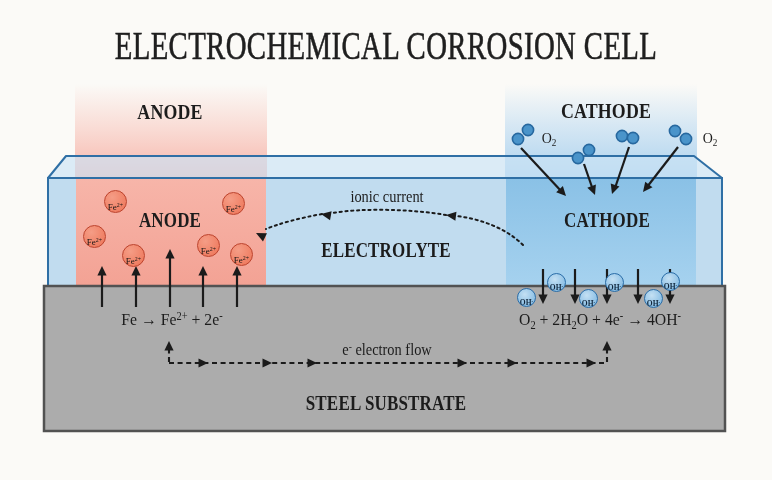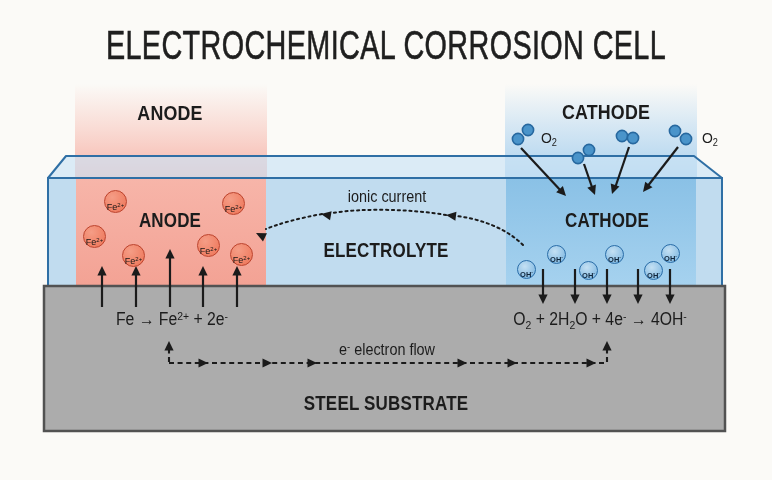--- a/index.html
+++ b/index.html
@@ -1,17 +1,17 @@
 <!DOCTYPE html>
 <html><head>
 <meta charset="utf-8">
 <style>
   html,body{margin:0;padding:0;}
   body{background:#ffffff;font-family:"Liberation Sans",sans-serif;}
-  .canvas{position:relative;width:772px;height:480px;background:#fbfaf7;overflow:hidden;}
+  .canvas{position:relative;width:772px;height:480px;background:#fbfaf7;overflow:hidden;font-family:Liberation Serif, serif;}
   svg{position:absolute;left:0;top:0;z-index:1;}
   .title{
     position:absolute;z-index:3;white-space:nowrap;color:#1f1f1f;
     font-size:40px;font-weight:500;letter-spacing:0.5px;
     transform:translate(-50%,-50%) scaleX(0.72);
     -webkit-text-stroke:0.6px #1f1f1f;
   }
   .lbl{position:absolute;z-index:3;white-space:nowrap;color:#1c1c1c;line-height:1;}
   .heading{font-weight:bold;transform:translate(-50%,-50%) scaleX(0.85);letter-spacing:0.2px;}
   .txt{font-weight:500;transform:translate(-50%,-50%) scaleX(0.9);}
@@ -24,20 +24,21 @@
   }
   .ion-fe{
     width:23px;height:23px;font-size:9px;color:#151515;
     background:radial-gradient(circle at 35% 30%, #f59d86, #ed7356);
     border:1.8px solid #bc432d;
   }
   .ion-oh{
     width:19px;height:19px;font-size:7.5px;font-weight:600;color:#10263c;
     background:radial-gradient(circle at 40% 32%, #c4e0f3, #74b2df);
     border:1.8px solid #2a6da8;
+    margin-top:28px;
   }
 </style>
 </head>
 <body>
 
 <div class="canvas">
 
   <svg width="772" height="480" viewBox="0 0 772 480">
     <defs>
       <linearGradient id="gAT" x1="0" y1="0" x2="0" y2="1">

